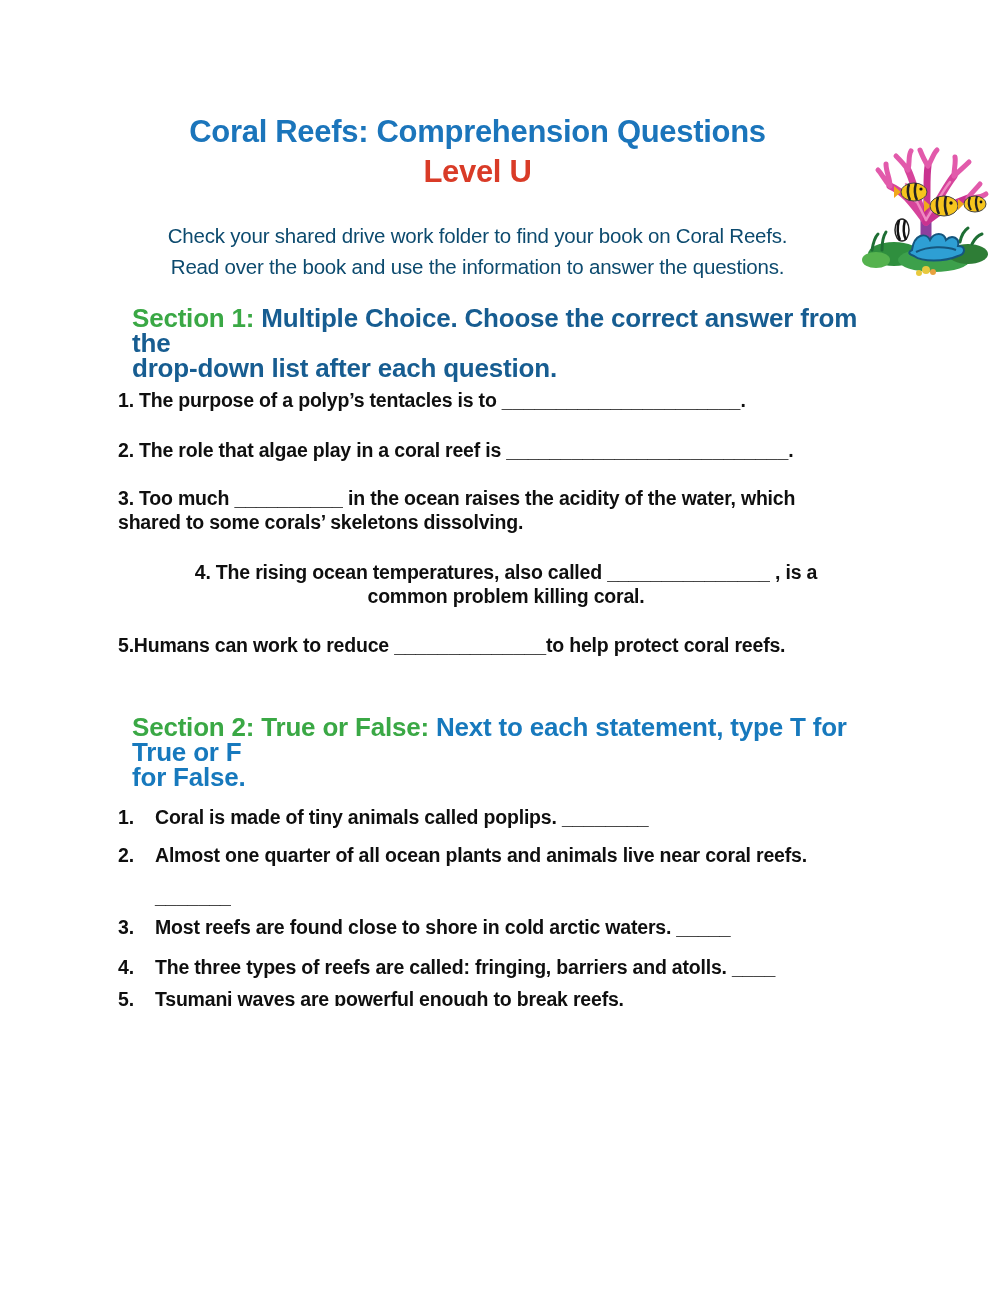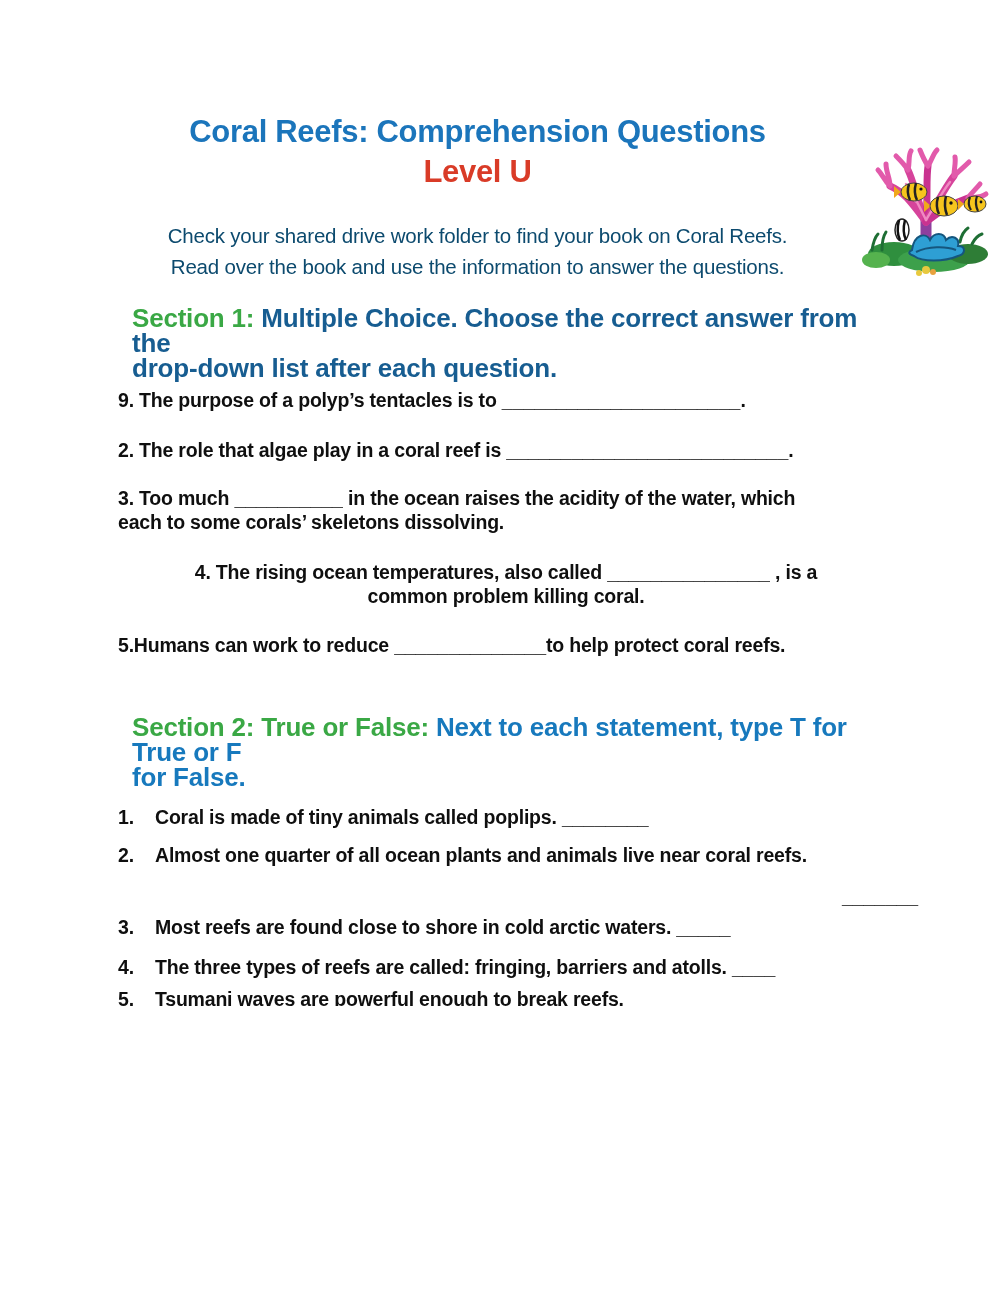--- a/index.html
+++ b/index.html
@@ -24,21 +24,21 @@
   .blue2{color:#1779bd;text-align:right;}
 
   .q{position:absolute;left:118px;width:776px;font-size:19.5px;font-weight:bold;
      line-height:24px;margin:0;letter-spacing:-0.2px;}
   #q1{top:388px;}#q2{top:438px;}#q3{top:486px;}#q4{top:560px;text-align:center;}#q5{top:633px;}
 
   .tf{position:absolute;left:118px;width:800px;font-size:19.5px;font-weight:bold;
       margin:0;letter-spacing:-0.2px;white-space:nowrap;}
   .tf .num{display:inline-block;width:37px;white-space:nowrap;}
   #tf1{top:806px;}#tf2{top:844px;}#tf3{top:916px;}#tf4{top:956px;}#tf5{top:988px;}
-  .tf2-blank{display:block;margin-left:37px;margin-top:18px;text-align:right;}
+  .tf2-blank{display:block;margin-left:37px;margin-top:18px;}
 
   .blank{letter-spacing:0;}
 
   .footer{position:absolute;left:10px;top:1250px;display:flex;align-items:center;gap:3px;}
   .logo-grid{display:grid;grid-template-columns:12px 12px;grid-template-rows:12px 12px;gap:1px;}
   .tile{color:#fff;font-size:8px;font-weight:bold;display:flex;align-items:center;
         justify-content:center;border-radius:2px;line-height:1;}
   .logo-text{font-size:37px;font-weight:bold;color:#4d7c0f;letter-spacing:-1px;}
 </style>
 </head>
@@ -104,25 +104,25 @@
   <div class="intro">
     <div>Check your shared drive work folder to find your book on Coral Reefs.</div>
     <div>Read over the book and use the information to answer the questions.</div>
   </div>
 
   <div class="sec-head" id="s1h">
     <span class="green">Section 1: </span><span class="blue1">Multiple Choice. Choose the correct answer from the</span><br>
     <span class="blue1">drop-down list after each question.</span>
   </div>
 
-  <p class="q" id="q1"><span>9. The purpose of a polyp’s tentacles is to </span><span class="blank">______________________</span><span>.</span></p>
+  <p class="q" id="q1"><span>1. The purpose of a polyp’s tentacles is to </span><span class="blank">______________________</span><span>.</span></p>
 
   <p class="q" id="q2"><span>2. The role that algae play in a coral reef is </span><span class="blank">__________________________</span><span>.</span></p>
 
-  <p class="q" id="q3"><span>3. Too much </span><span class="blank">__________</span><span> in the ocean raises the acidity of the water, which</span><br><span>each to some corals’ skeletons dissolving.</span></p>
+  <p class="q" id="q3"><span>3. Too much </span><span class="blank">__________</span><span> in the ocean raises the acidity of the water, which</span><br><span>shared to some corals’ skeletons dissolving.</span></p>
 
   <p class="q" id="q4"><span>4. The rising ocean temperatures, also called  </span><span class="blank">_______________</span><span> , is a</span><br><span>common problem killing coral.</span></p>
 
   <p class="q" id="q5"><span>5.Humans can work to reduce </span><span class="blank">______________</span><span>to help protect coral reefs.</span></p>
 
   <div class="sec-head" id="s2h">
     <span class="green">Section 2: True or False: </span><span class="blue2">Next to each statement, type T for True or F</span><br>
     <span class="blue2">for False.</span>
   </div>
 

